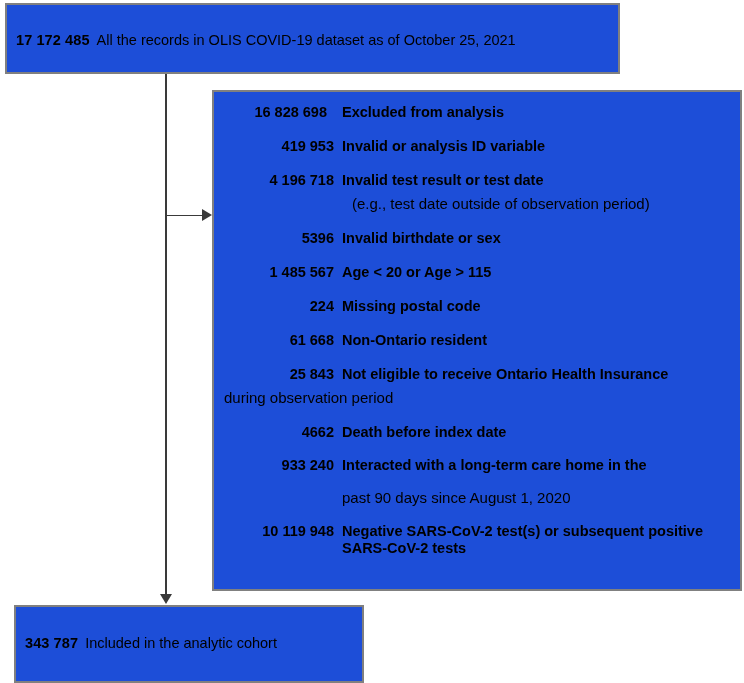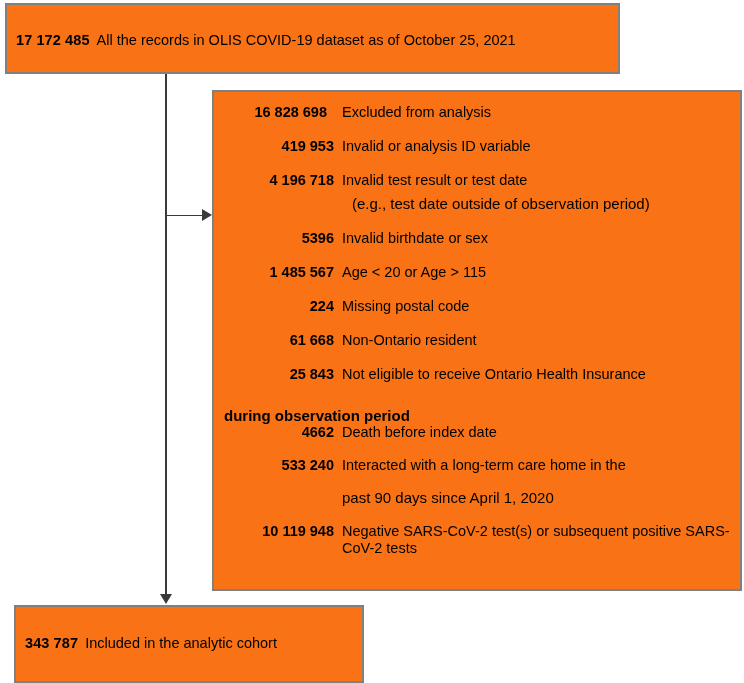--- a/index.html
+++ b/index.html
@@ -17,21 +17,21 @@
     width: 744px;
     height: 683px;
     background: #ffffff;
     overflow: hidden;
   }
 
   
   .flow-box {
     position: absolute;
     box-sizing: border-box;
-    background: #f97316;
+    background: #1d4ed8;
     border: 2px solid #808080;
   }
   #top-box   { left: 5px;   top: 3px;   width: 615px; height: 71px; }
   #excl-box  { left: 212px; top: 90px;  width: 530px; height: 501px; }
   #bottom-box{ left: 14px;  top: 605px; width: 350px; height: 78px; }
 
   
   .box-line {
     position: absolute;
     white-space: nowrap;
@@ -72,21 +72,21 @@
     left: 0;
     width: 120px;
     text-align: right;
     font-weight: bold;
     white-space: nowrap;
   }
   .excl-row .row-desc {
     position: absolute;
     left: 128px;
     right: 10px;
-    font-weight: normal;
+    font-weight: bold;
   }
   
   .excl-row.header .row-num { left: -7px; }
 
   .excl-cont {
     position: absolute;
     font-size: 15px;
     line-height: 17px;
     font-weight: normal;
     white-space: nowrap;
@@ -184,32 +184,32 @@
 
       <div class="excl-row" style="top:240px;">
         <span class="row-num">61 668</span>
         <span class="row-desc">Non-Ontario resident</span>
       </div>
 
       <div class="excl-row" style="top:274px;">
         <span class="row-num">25 843</span>
         <span class="row-desc">Not eligible to receive Ontario Health Insurance</span>
       </div>
-      <div class="excl-cont" style="left:10px; top:315px;font-weight:bold;">during observation period</div>
+      <div class="excl-cont" style="left:10px; top:297px;">during observation period</div>
 
       <div class="excl-row" style="top:332px;">
         <span class="row-num">4662</span>
         <span class="row-desc">Death before index date</span>
       </div>
 
       <div class="excl-row" style="top:365px;">
-        <span class="row-num">533 240</span>
+        <span class="row-num">933 240</span>
         <span class="row-desc">Interacted with a long-term care home in the</span>
       </div>
-      <div class="excl-cont" style="left:128px; top:397px;">past 90 days since April 1, 2020</div>
+      <div class="excl-cont" style="left:128px; top:397px;">past 90 days since August 1, 2020</div>
 
       <div class="excl-row" style="top:431px;">
         <span class="row-num">10 119 948</span>
         <span class="row-desc">Negative SARS-CoV-2 test(s) or subsequent positive SARS-CoV-2 tests</span>
       </div>
 
     </div>
   </div>
 
   <div class="flow-box" id="bottom-box">

